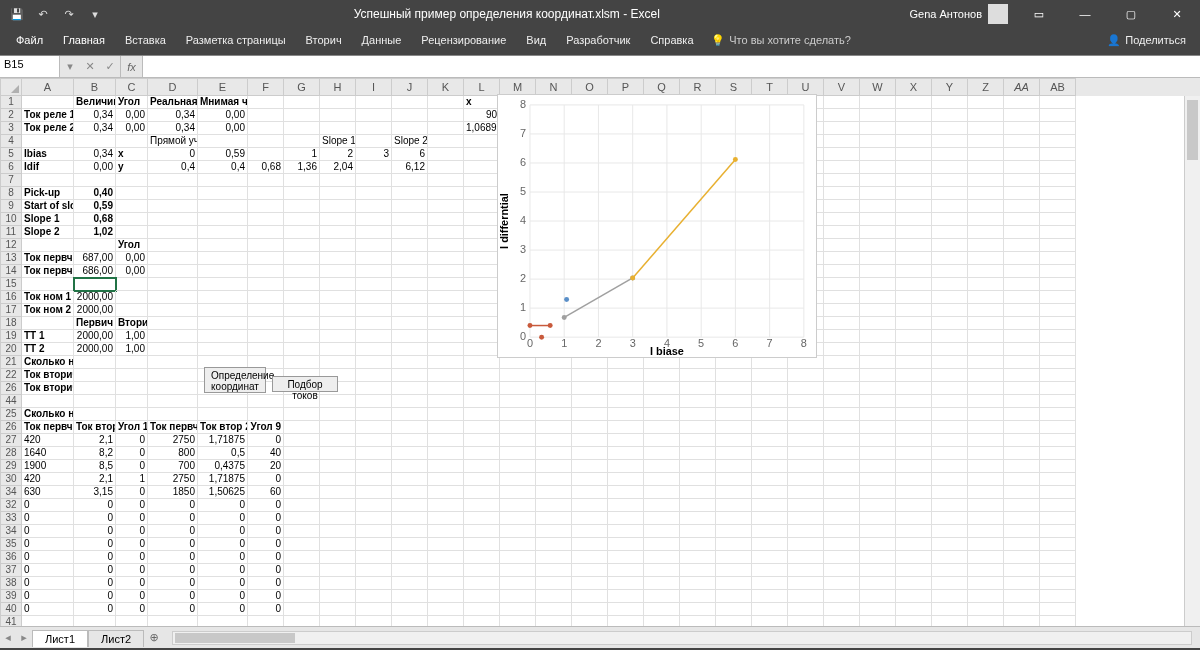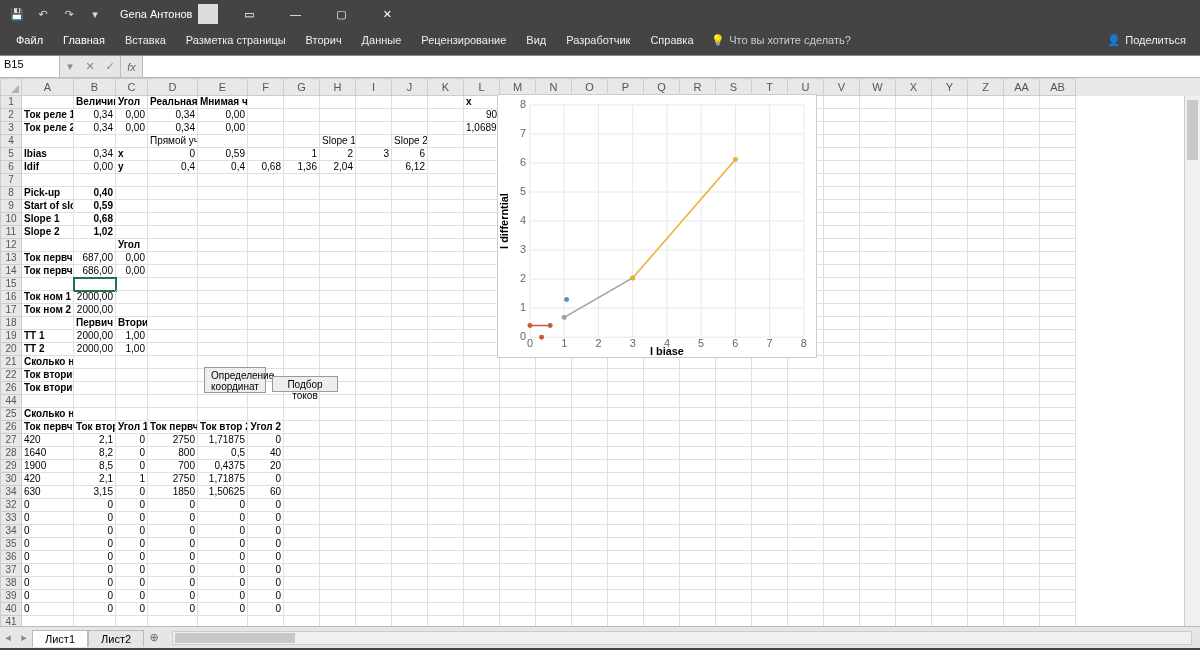--- a/index.html
+++ b/index.html
@@ -54,20 +54,21 @@
 </head>
 <body>
 
 <div class="titlebar">
   <div class="qat">
     <span>💾</span>
     <span>↶</span>
     <span>↷</span>
     <span>▾</span>
   </div>
+  <div class="title">Успешный пример определения координат.xlsm - Excel</div>
   <div class="user">
     <span>Gena Антонов</span>
     <span class="avatar"></span>
   </div>
   <div class="winbtn">▭</div>
   <div class="winbtn">—</div>
   <div class="winbtn">▢</div>
   <div class="winbtn">✕</div>
 </div>
 
@@ -126,21 +127,21 @@
       <div class="ch" style="width: 36px;">Q</div>
       <div class="ch" style="width: 36px;">R</div>
       <div class="ch" style="width: 36px;">S</div>
       <div class="ch" style="width: 36px;">T</div>
       <div class="ch" style="width: 36px;">U</div>
       <div class="ch" style="width: 36px;">V</div>
       <div class="ch" style="width: 36px;">W</div>
       <div class="ch" style="width: 36px;">X</div>
       <div class="ch" style="width: 36px;">Y</div>
       <div class="ch" style="width: 36px;">Z</div>
-      <div class="ch" style="width: 36px;">AA</div>
+      <div class="ch" style="width: 36px; font-style: italic;">AA</div>
       <div class="ch" style="width: 36px;">AB</div>
     </div>
   <div class="rows" id="rows">
       <div class="row">
         <div class="rh">1</div>
         <div class="cell" style="width: 52px;"></div>
         <div class="cell b" style="width: 42px;">Величина</div>
         <div class="cell b" style="width: 32px;">Угол</div>
         <div class="cell b" style="width: 50px;">Реальная часть</div>
         <div class="cell b" style="width: 50px;">Мнимая часть</div>
@@ -912,21 +913,21 @@
         <div class="cell" style="width: 36px;"></div>
         <div class="cell" style="width: 36px;"></div>
       </div>
       <div class="row">
         <div class="rh">26</div>
         <div class="cell b" style="width: 52px;">Ток первч 1</div>
         <div class="cell r b" style="width: 42px;">Ток втор 1</div>
         <div class="cell r b" style="width: 32px;">Угол 1</div>
         <div class="cell r b" style="width: 50px;">Ток первч 2</div>
         <div class="cell r b" style="width: 50px;">Ток втор 2</div>
-        <div class="cell r b" style="width: 36px;">Угол 2</div>
+        <div class="cell r b" style="width: 36px;">Угол 9</div>
         <div class="cell" style="width: 36px;"></div>
         <div class="cell" style="width: 36px;"></div>
         <div class="cell" style="width: 36px;"></div>
         <div class="cell" style="width: 36px;"></div>
         <div class="cell" style="width: 36px;"></div>
         <div class="cell" style="width: 36px;"></div>
         <div class="cell" style="width: 36px;"></div>
         <div class="cell" style="width: 36px;"></div>
         <div class="cell" style="width: 36px;"></div>
         <div class="cell" style="width: 36px;"></div>

